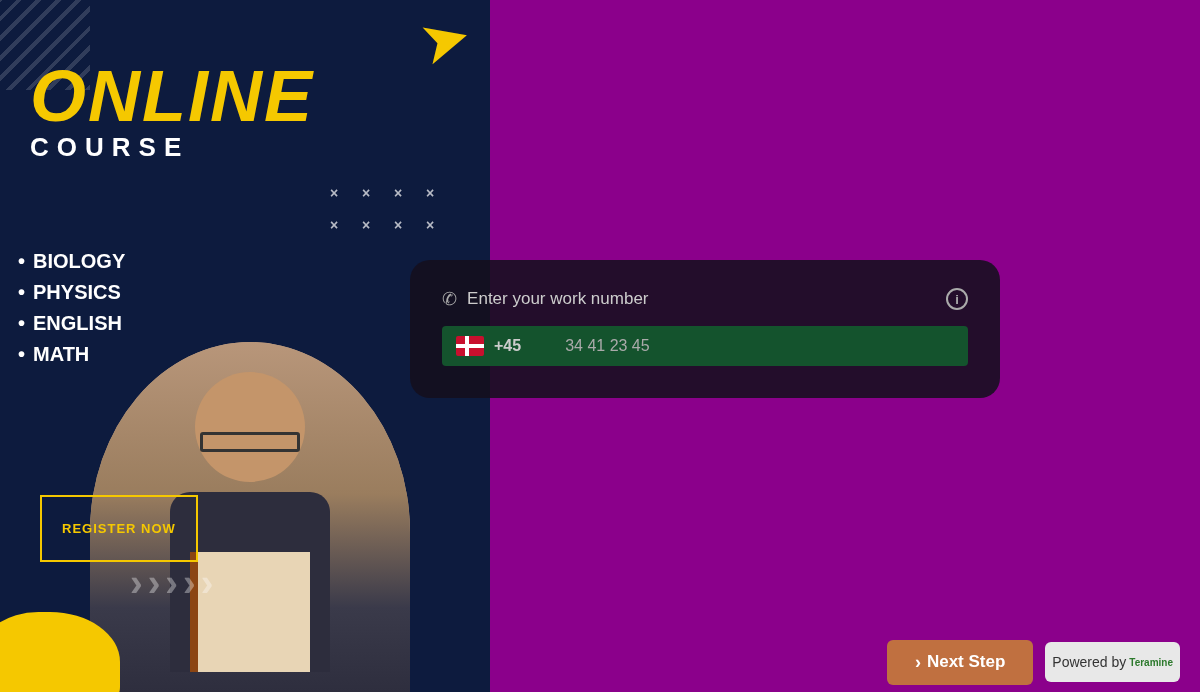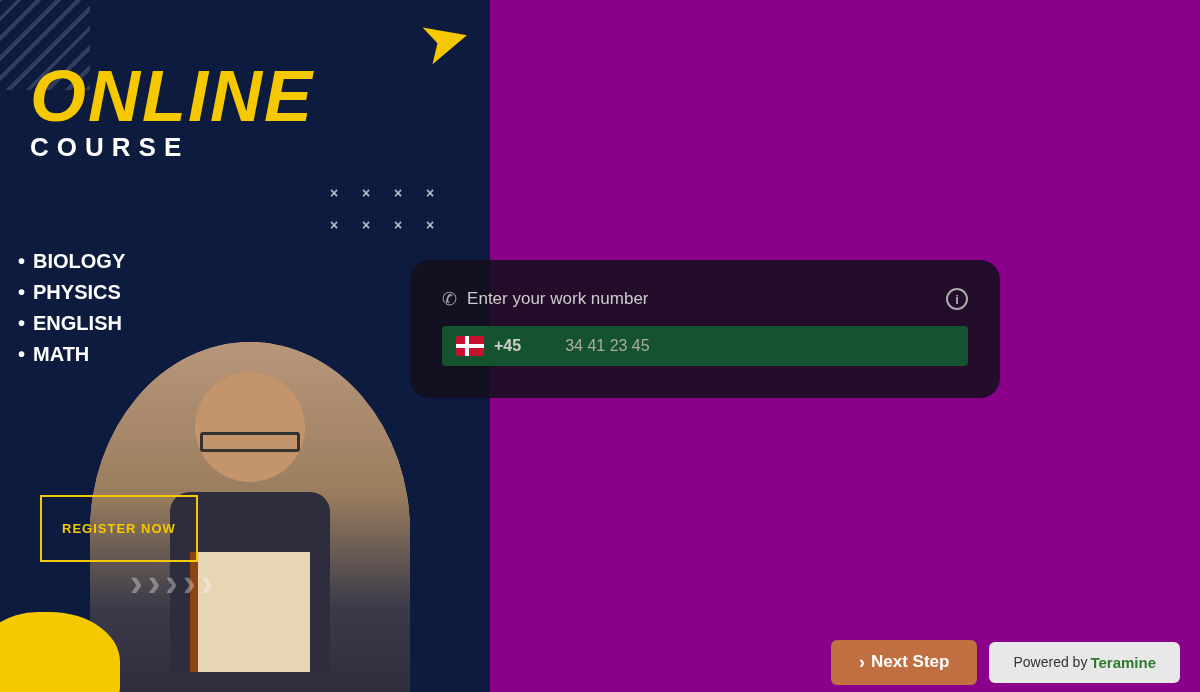--- a/index.html
+++ b/index.html
@@ -370,32 +370,32 @@
       gap: 6px;
     }
 
     .next-step-chevron {
       font-size: 18px;
     }
 
     .powered-by {
       background: #e8e8e8;
       color: #333;
-      padding: 12px 24px;
+      padding: 12px 7px;
       border-radius: 6px;
       font-size: 14px;
       display: flex;
       align-items: center;
       gap: 3px;
     }
 
     .powered-by-teramine {
       color: #2d7a2d;
       font-weight: 900;
-      font-size: 15px;
+      font-size: 10px;
     }
   </style>
 </head>
 <body>
 
 <div class="left-panel">
 
   <div class="stripe-corner"></div>
 
   <div class="arrow-top-right">➤</div>

